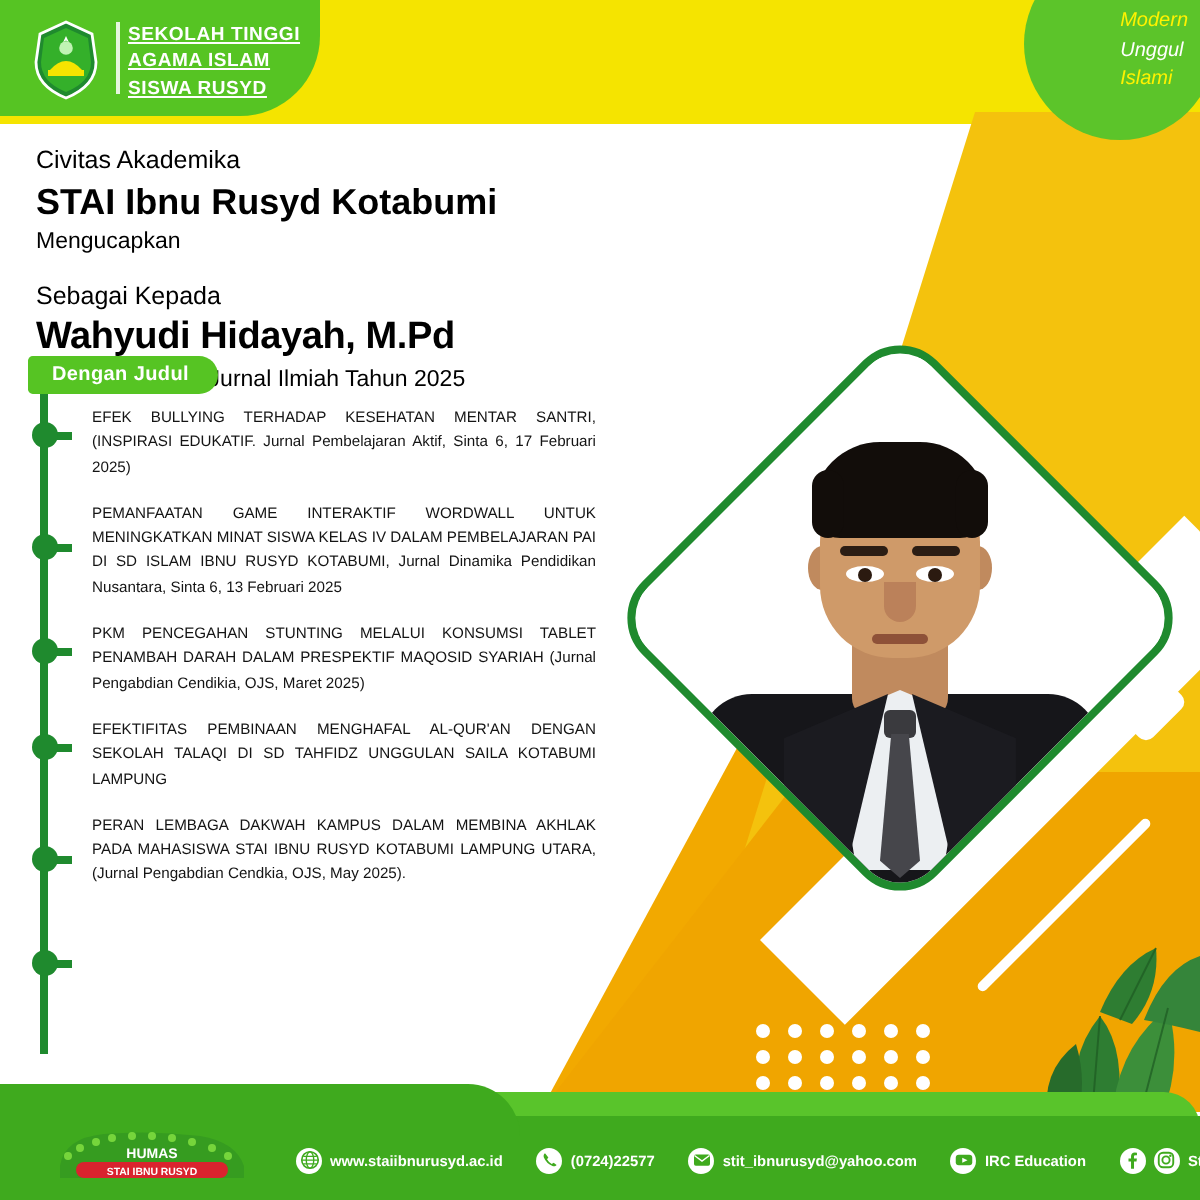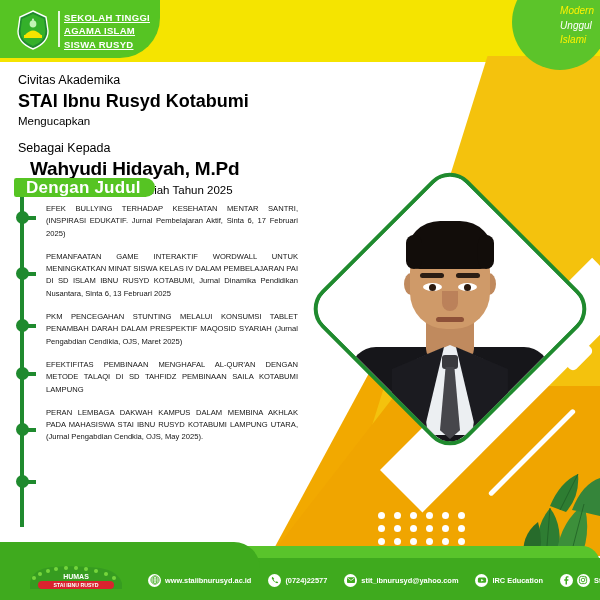--- a/index.html
+++ b/index.html
@@ -139,37 +139,37 @@
   .dot-grid{position:absolute;left:378px;top:512px;width:100px;height:40px;z-index:2;}
   .dot-grid i{
     position:absolute;width:7px;height:7px;border-radius:50%;background:#ffffff;
   }
   .leaves{position:absolute;right:0px;bottom:40px;width:120px;height:100px;z-index:2;}
 
   
   .judul-tab{
     position:absolute;left:14px;top:178px;height:19px;padding:0 14px 0 12px;
     background:#56c423;border-radius:3px 12px 12px 3px;
-    color:#ffffff;font-size:17px;font-weight:bold;line-height:19px;
+    color:#ffffff;font-size:10px;font-weight:bold;line-height:19px;
     z-index:4;letter-spacing:.2px;
   }
   .tl-line{
     position:absolute;left:20px;top:197px;width:4px;height:330px;
     background:#1f8a2e;z-index:2;
   }
 
   
   .headline{
     position:absolute;left:18px;top:72px;width:300px;z-index:4;color:#000000;
   }
   .hl-1{font-size:12.5px;line-height:1.35;}
   .hl-2{font-size:18px;font-weight:bold;line-height:1.35;}
   .hl-3{font-size:11.5px;line-height:1.4;}
   .hl-4{font-size:12.5px;margin-top:11px;line-height:1.35;}
-  .hl-5{font-size:19px;font-weight:bold;line-height:1.3;letter-spacing:-.2px;margin-left:12px;}
+  .hl-5{font-size:19px;font-weight:bold;line-height:1.3;letter-spacing:-.2px;}
   .hl-6{font-size:11.5px;line-height:1.4;}
 
   
   .jlist{position:absolute;left:14px;top:203px;width:284px;z-index:4;}
   .jitem{position:relative;padding-left:32px;margin-bottom:11px;}
   .jdot{
     position:absolute;left:2px;top:10px;width:13px;height:13px;border-radius:50%;
     background:#1f8a2e;
   }
   .jconn{
@@ -334,21 +334,21 @@
       <div class="jtext">PEMANFAATAN GAME INTERAKTIF WORDWALL UNTUK MENINGKATKAN MINAT SISWA KELAS IV DALAM PEMBELAJARAN PAI DI SD ISLAM IBNU RUSYD KOTABUMI, Jurnal Dinamika Pendidikan Nusantara, Sinta 6, 13 Februari 2025</div>
     </div>
     <div class="jitem">
       <div class="jconn" style="top:13px"></div>
         <div class="jdot" style="top:8px"></div>
       <div class="jtext">PKM PENCEGAHAN STUNTING MELALUI KONSUMSI TABLET PENAMBAH DARAH DALAM PRESPEKTIF MAQOSID SYARIAH (Jurnal Pengabdian Cendikia, OJS, Maret 2025)</div>
     </div>
     <div class="jitem">
       <div class="jconn" style="top:13px"></div>
         <div class="jdot" style="top:8px"></div>
-      <div class="jtext">EFEKTIFITAS PEMBINAAN MENGHAFAL AL-QUR'AN DENGAN METODE TALAQI DI SD TAHFIDZ PEMBINAAN SAILA KOTABUMI LAMPUNG</div>
+      <div class="jtext">EFEKTIFITAS PEMBINAAN MENGHAFAL AL-QUR'AN DENGAN SEKOLAH TALAQI DI SD TAHFIDZ UNGGULAN SAILA KOTABUMI LAMPUNG</div>
     </div>
     <div class="jitem">
       <div class="jconn" style="top:21px"></div>
         <div class="jdot" style="top:16px"></div>
       <div class="jtext">PERAN LEMBAGA DAKWAH KAMPUS DALAM MEMBINA AKHLAK PADA MAHASISWA STAI IBNU RUSYD KOTABUMI LAMPUNG UTARA, (Jurnal Pengabdian Cendkia, OJS, May 2025).</div>
     </div>
     <div class="jitem">
       <div class="jconn" style="top:25px"></div>
         <div class="jdot" style="top:20px"></div>
     </div>

